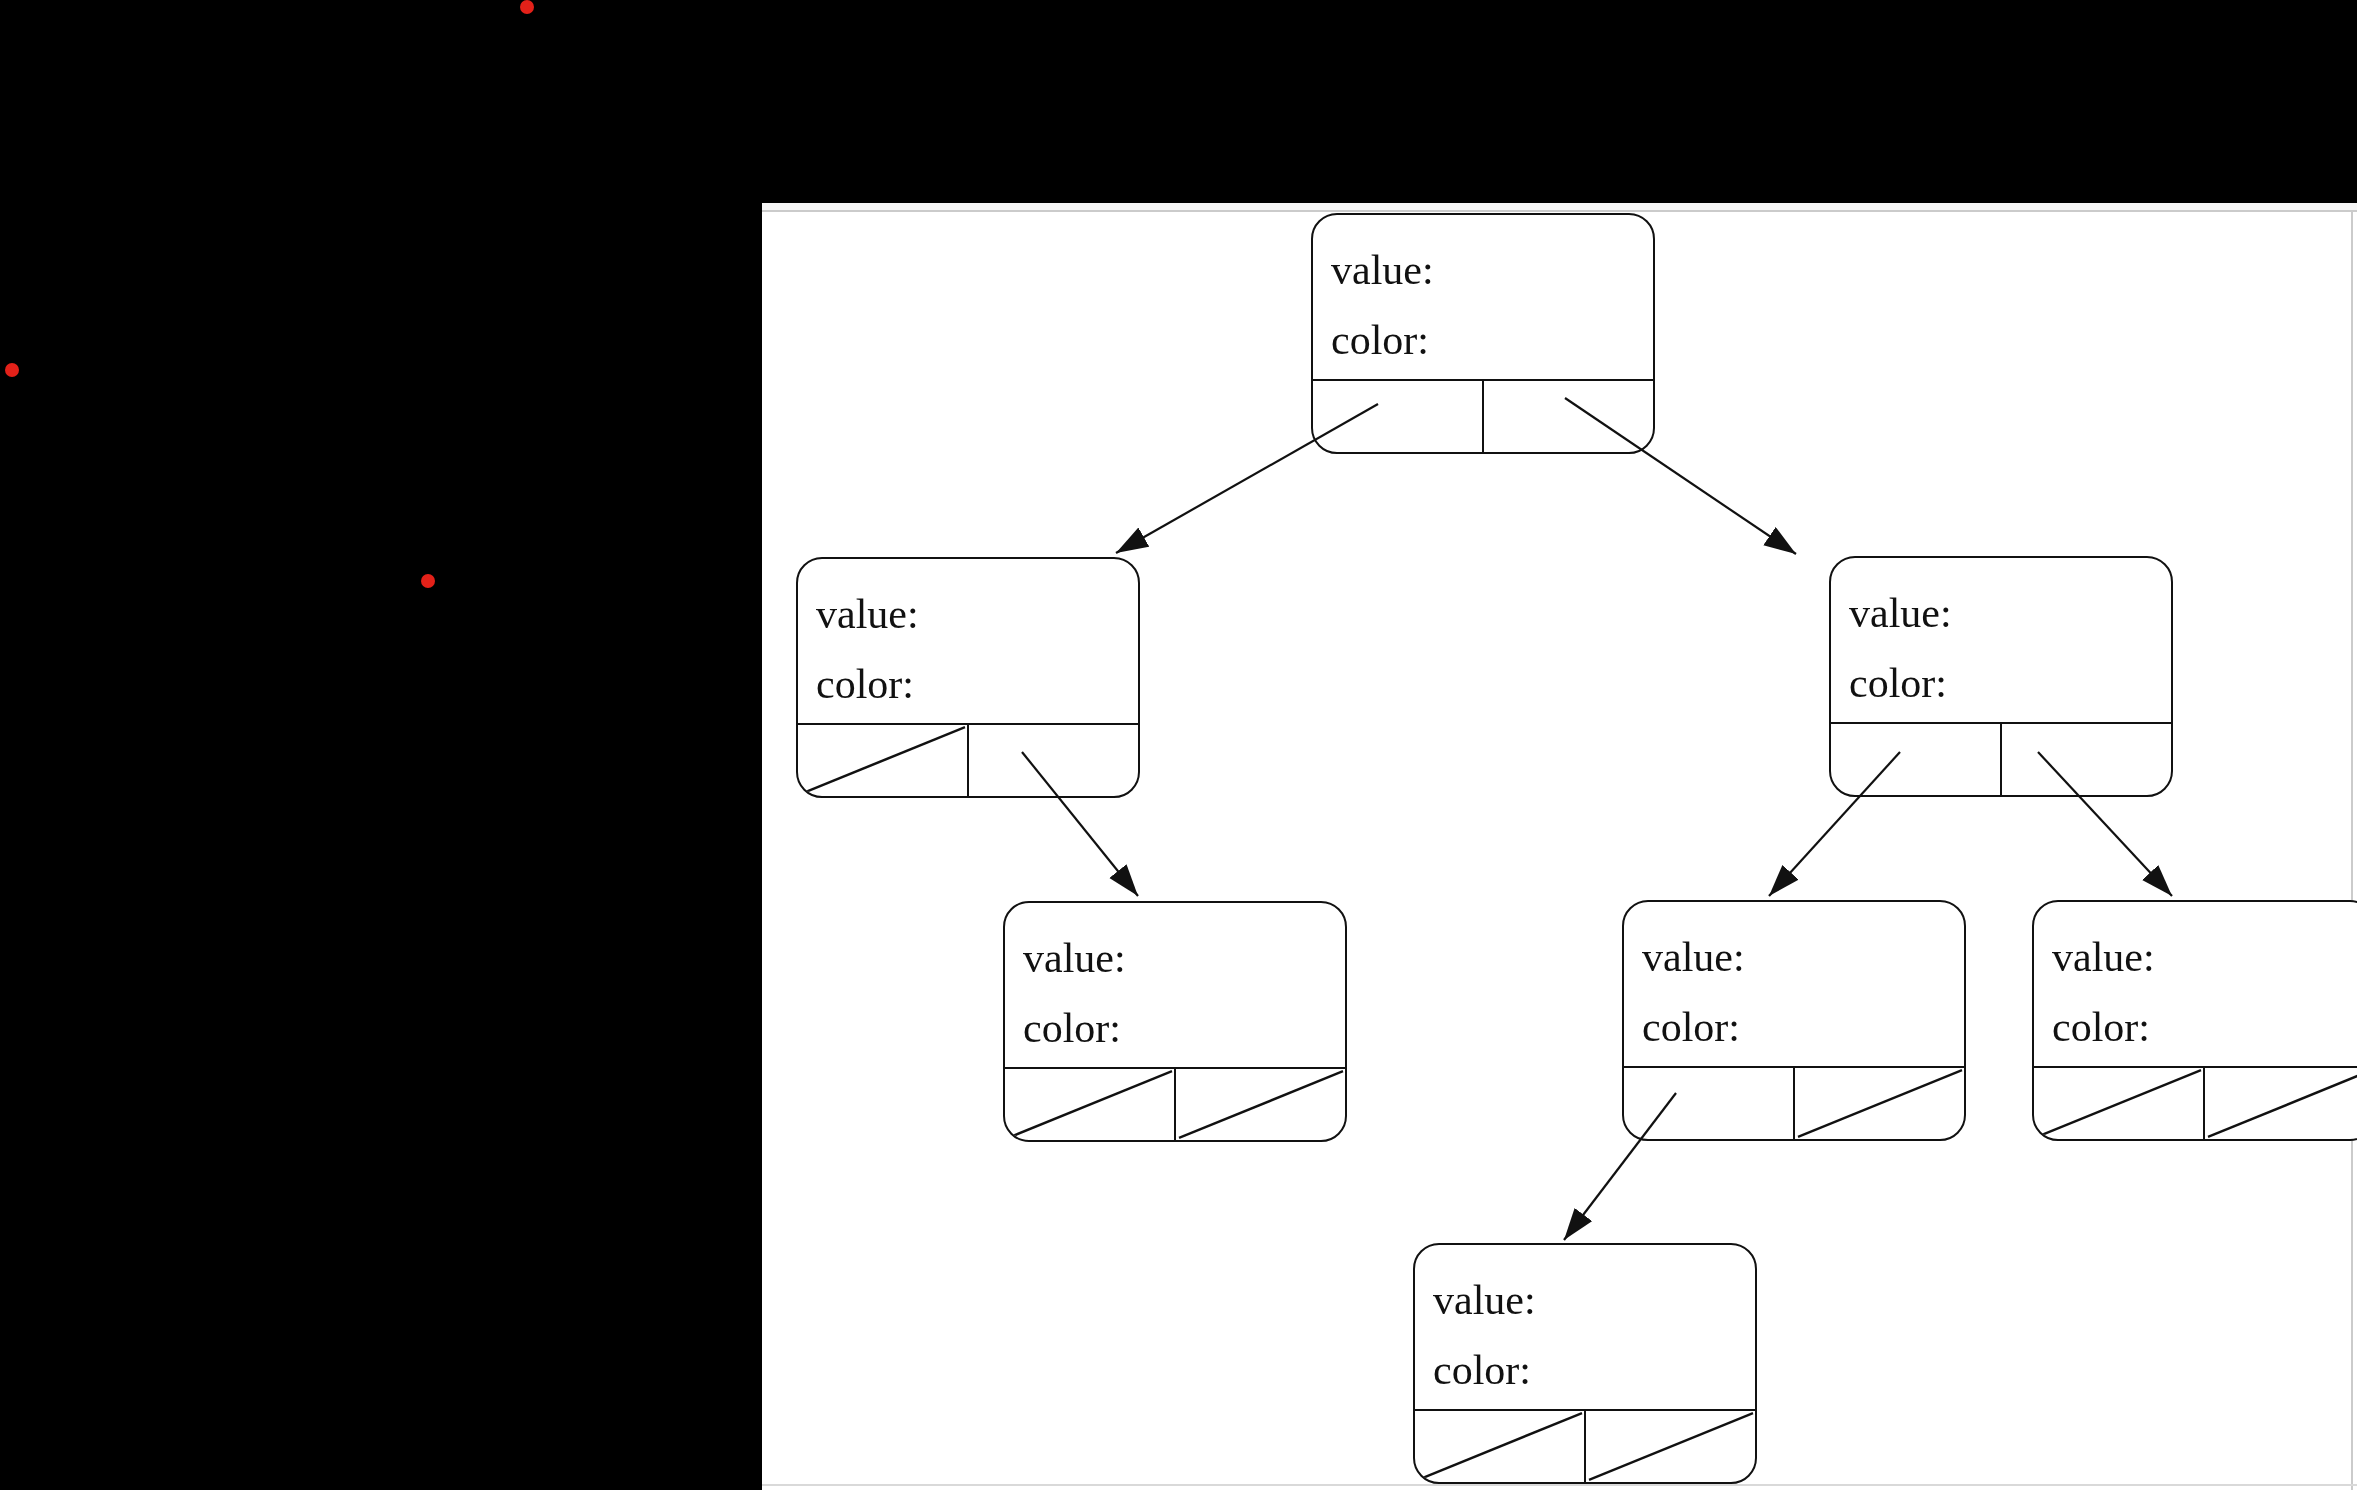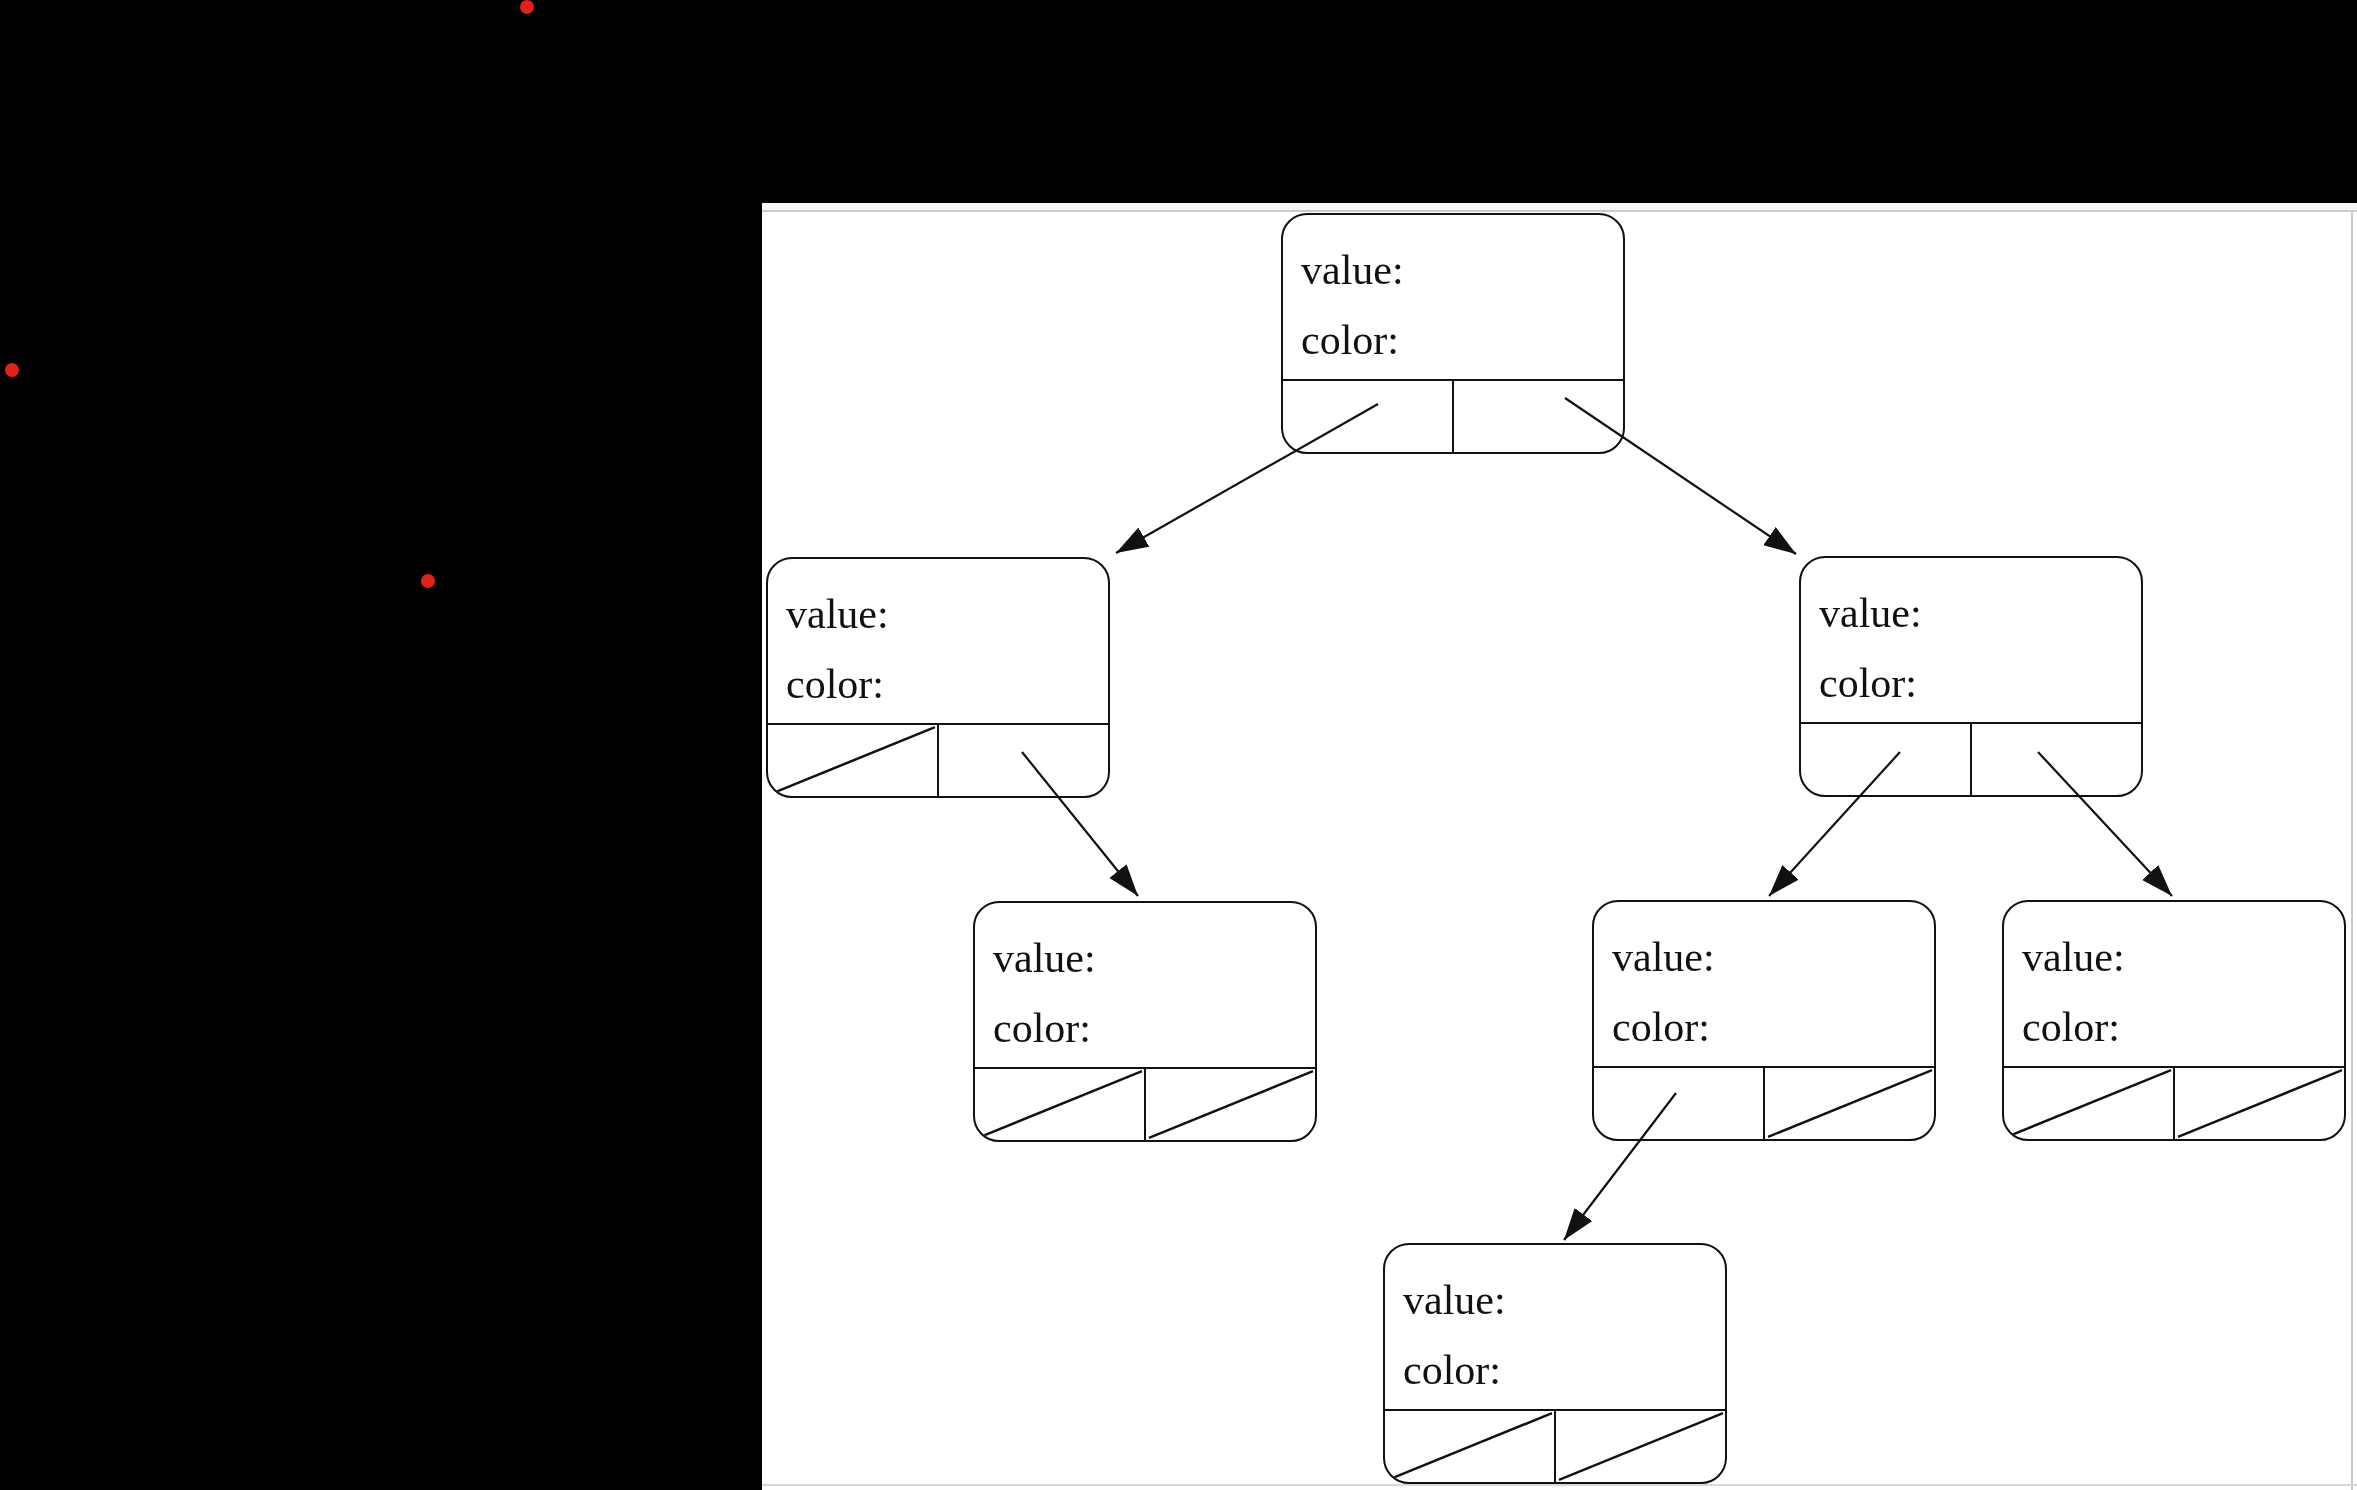--- a/index.html
+++ b/index.html
@@ -3,21 +3,21 @@
 <meta charset="utf-8">
 <style>
   html,body{margin:0;padding:0;background:#000;}
   #canvas{position:relative;overflow:hidden;font-family:"Liberation Serif","DejaVu Serif",serif;}
   .abs{position:absolute;}
   
   #page{position:absolute;}
   #page-band,#hairline-top,#hairline-right,#hairline-bottom{position:absolute;}
   
   .node{position:absolute;box-sizing:border-box;border:2px solid var(--ink,#111);
-        border-radius:26px;background:#fff;}
+        border-radius:26px;background:#fff;margin-left:30px;}
   .node-labels{position:absolute;left:18px;top:20px;right:6px;
         font-size:42px;line-height:70px;color:var(--ink,#111);white-space:nowrap;}
   .ptr-row{position:absolute;left:0;right:0;bottom:0;height:71px;
         border-top:2px solid var(--ink,#111);display:flex;
         border-bottom-left-radius:24px;border-bottom-right-radius:24px;overflow:hidden;}
   .cell{position:relative;flex:1 1 0;}
   .cell-right{border-left:2px solid var(--ink,#111);}
   .slash{position:absolute;left:0;top:0;width:100%;height:100%;}
   .slash line{stroke:var(--ink,#111);stroke-width:2.4px;}
   

